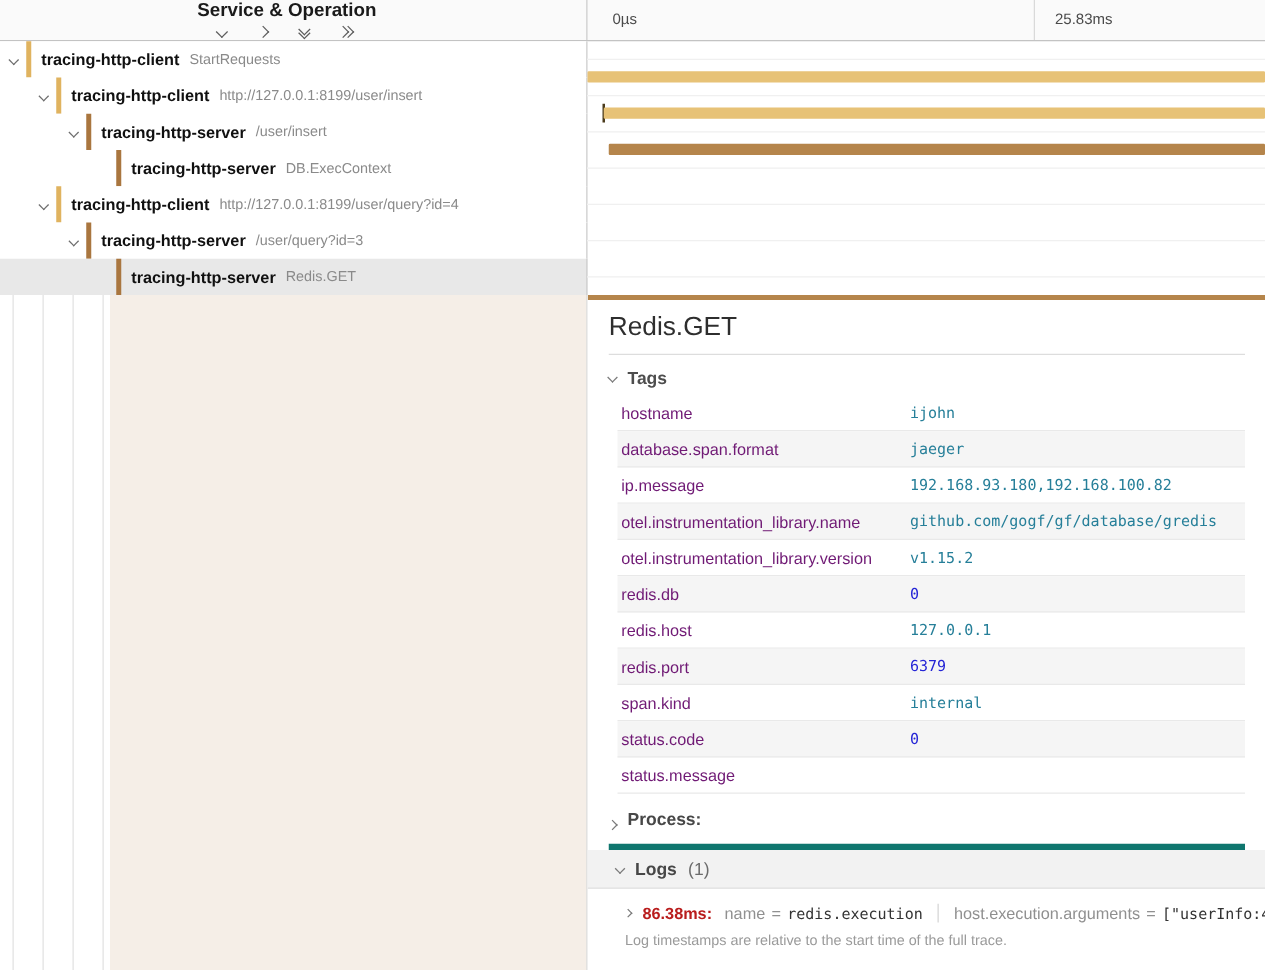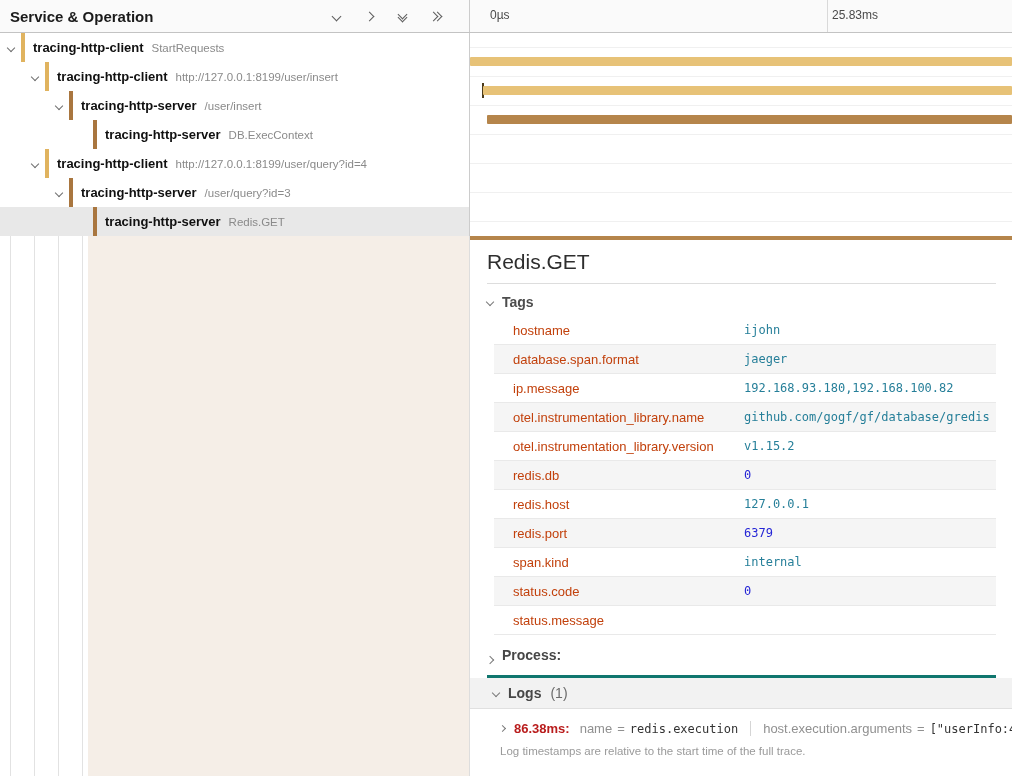--- a/index.html
+++ b/index.html
@@ -6,37 +6,37 @@
   html,body { margin:0; padding:0; }
   body {
     width:1012px; height:776px; overflow:hidden;
     font-family:"Liberation Sans", sans-serif;
     background:#fff; color:#111;
   }
   .app { position:relative; width:1012px; height:776px; }
 
   
   .hdr { display:flex; height:33px; background:#fafafa; border-bottom:1px solid #c3c3c3; }
-  .hdr-left { width:470px; border-right:1px solid #ccc; display:flex; align-items:center; padding:0 20px 0 10px; }
+  .hdr-left { width:470px; border-right:1px solid #ccc; display:flex; align-items:center; padding:0 20px 0 10px;flex-direction:column; }
   .hdr-title { flex:1; font-size:15px; font-weight:700; color:#1a1a1a; }
   .hdr-icons { display:flex; gap:17px; margin-right:6px; }
   .ic { width:16px; height:16px; display:flex; align-items:center; justify-content:center; cursor:pointer; }
   .chv { display:inline-block; width:7px; height:7px; border-right:1.6px solid #5c5c5c; border-bottom:1.6px solid #5c5c5c; }
   .chv.down  { transform:rotate(45deg); }
   .chv.right { transform:rotate(-45deg); }
   .dblv { display:flex; flex-direction:column; }
   .dblv .chv + .chv { margin-top:-4px; }
   .dblh { display:flex; }
   .dblh .chv + .chv { margin-left:-3px; }
 
   .hdr-right { flex:1; position:relative; }
   .hdr-right::after { content:""; position:absolute; left:357px; top:0; bottom:0; width:1px; background:#d9d9d9; }
   .tick { position:absolute; top:8px; font-size:12px; color:#4a4a4a; }
   .tick.t0 { left:20px; }
-  .tick.t1 { left:362px;text-align:center; }
+  .tick.t1 { left:374px;text-align:center; }
 
   
   .trow { display:flex; height:29px;align-items:center; }
   .tleft { width:470px; border-right:1px solid #ccc; display:flex; align-items:center; background:#fff; cursor:pointer; }
   .trow.selected .tleft { background:#e8e8e8; }
   .lvl0 { padding-left:4px; }  .lvl1 { padding-left:28px; }
   .lvl2 { padding-left:52px; } .lvl3 { padding-left:76px; }
   .chvcell { width:14px; display:flex; justify-content:center; margin-right:3px; flex-shrink:0; }
   .chvcell .chv { width:6px; height:6px; border-color:#6e6e6e; }
   .chvcell.hidden { visibility:hidden; }
@@ -68,25 +68,25 @@
   .sec { padding:0 16px 0 17px; }
   .d-title { font-size:21px; font-weight:500; color:#2e2e2e; padding:10px 0 9px; border-bottom:1px solid #ddd; }
 
   .section-hdr { display:flex; align-items:center; gap:9px; padding:10px 0 6px; cursor:pointer; }
   .section-hdr .lbl { font-size:14px; font-weight:700; color:#4d4d4d; }
   .section-hdr .chv { width:6px; height:6px; border-color:#7a7a7a; }
 
   .tag-table { margin-left:7px; }
   .tag-row { display:flex; align-items:center; height:29px; border-bottom:1px solid #e9e9e9; font-size:13px; }
   .tag-row.alt { background:#f5f5f5; }
-  .tag-key { width:234px; flex-shrink:0; color:#c2410c; padding-left:3px;margin-left:16px; }
+  .tag-key { width:234px; flex-shrink:0; color:#701a75; padding-left:3px; }
   .tag-val { font-family:"DejaVu Sans Mono", monospace; font-size:12px; color:#267f99; white-space:nowrap; }
   .tag-val.num { color:#2525d6; }
 
-  .proc-row { display:flex; align-items:flex-end; gap:9px; padding:12px 0; border-bottom:3px solid #0f766e; cursor:pointer; }
+  .proc-row { display:flex; align-items:flex-end; gap:9px; padding:12px 0; border-bottom:5px solid #0f766e; cursor:pointer; }
   .proc-row .lbl { font-size:14px; font-weight:700; color:#474747; }
   .proc-row .chv { width:6px; height:6px; border-color:#7a7a7a; }
 
   .logs-band { display:flex; align-items:center; gap:9px; height:31px; background:#f2f2f2;
                border-bottom:1px solid #e0e0e0; padding-left:23px; cursor:pointer; }
   .logs-band .lbl { font-size:14px; font-weight:700; color:#474747; }
   .logs-band .cnt { font-size:14px; font-weight:400; color:#6b6b6b; }
   .logs-band .chv { width:6px; height:6px; border-color:#7a7a7a; }
 
   .log-entry { display:flex; align-items:center; padding:12px 16px 0 30px; font-size:13px; color:#333; cursor:pointer; }

